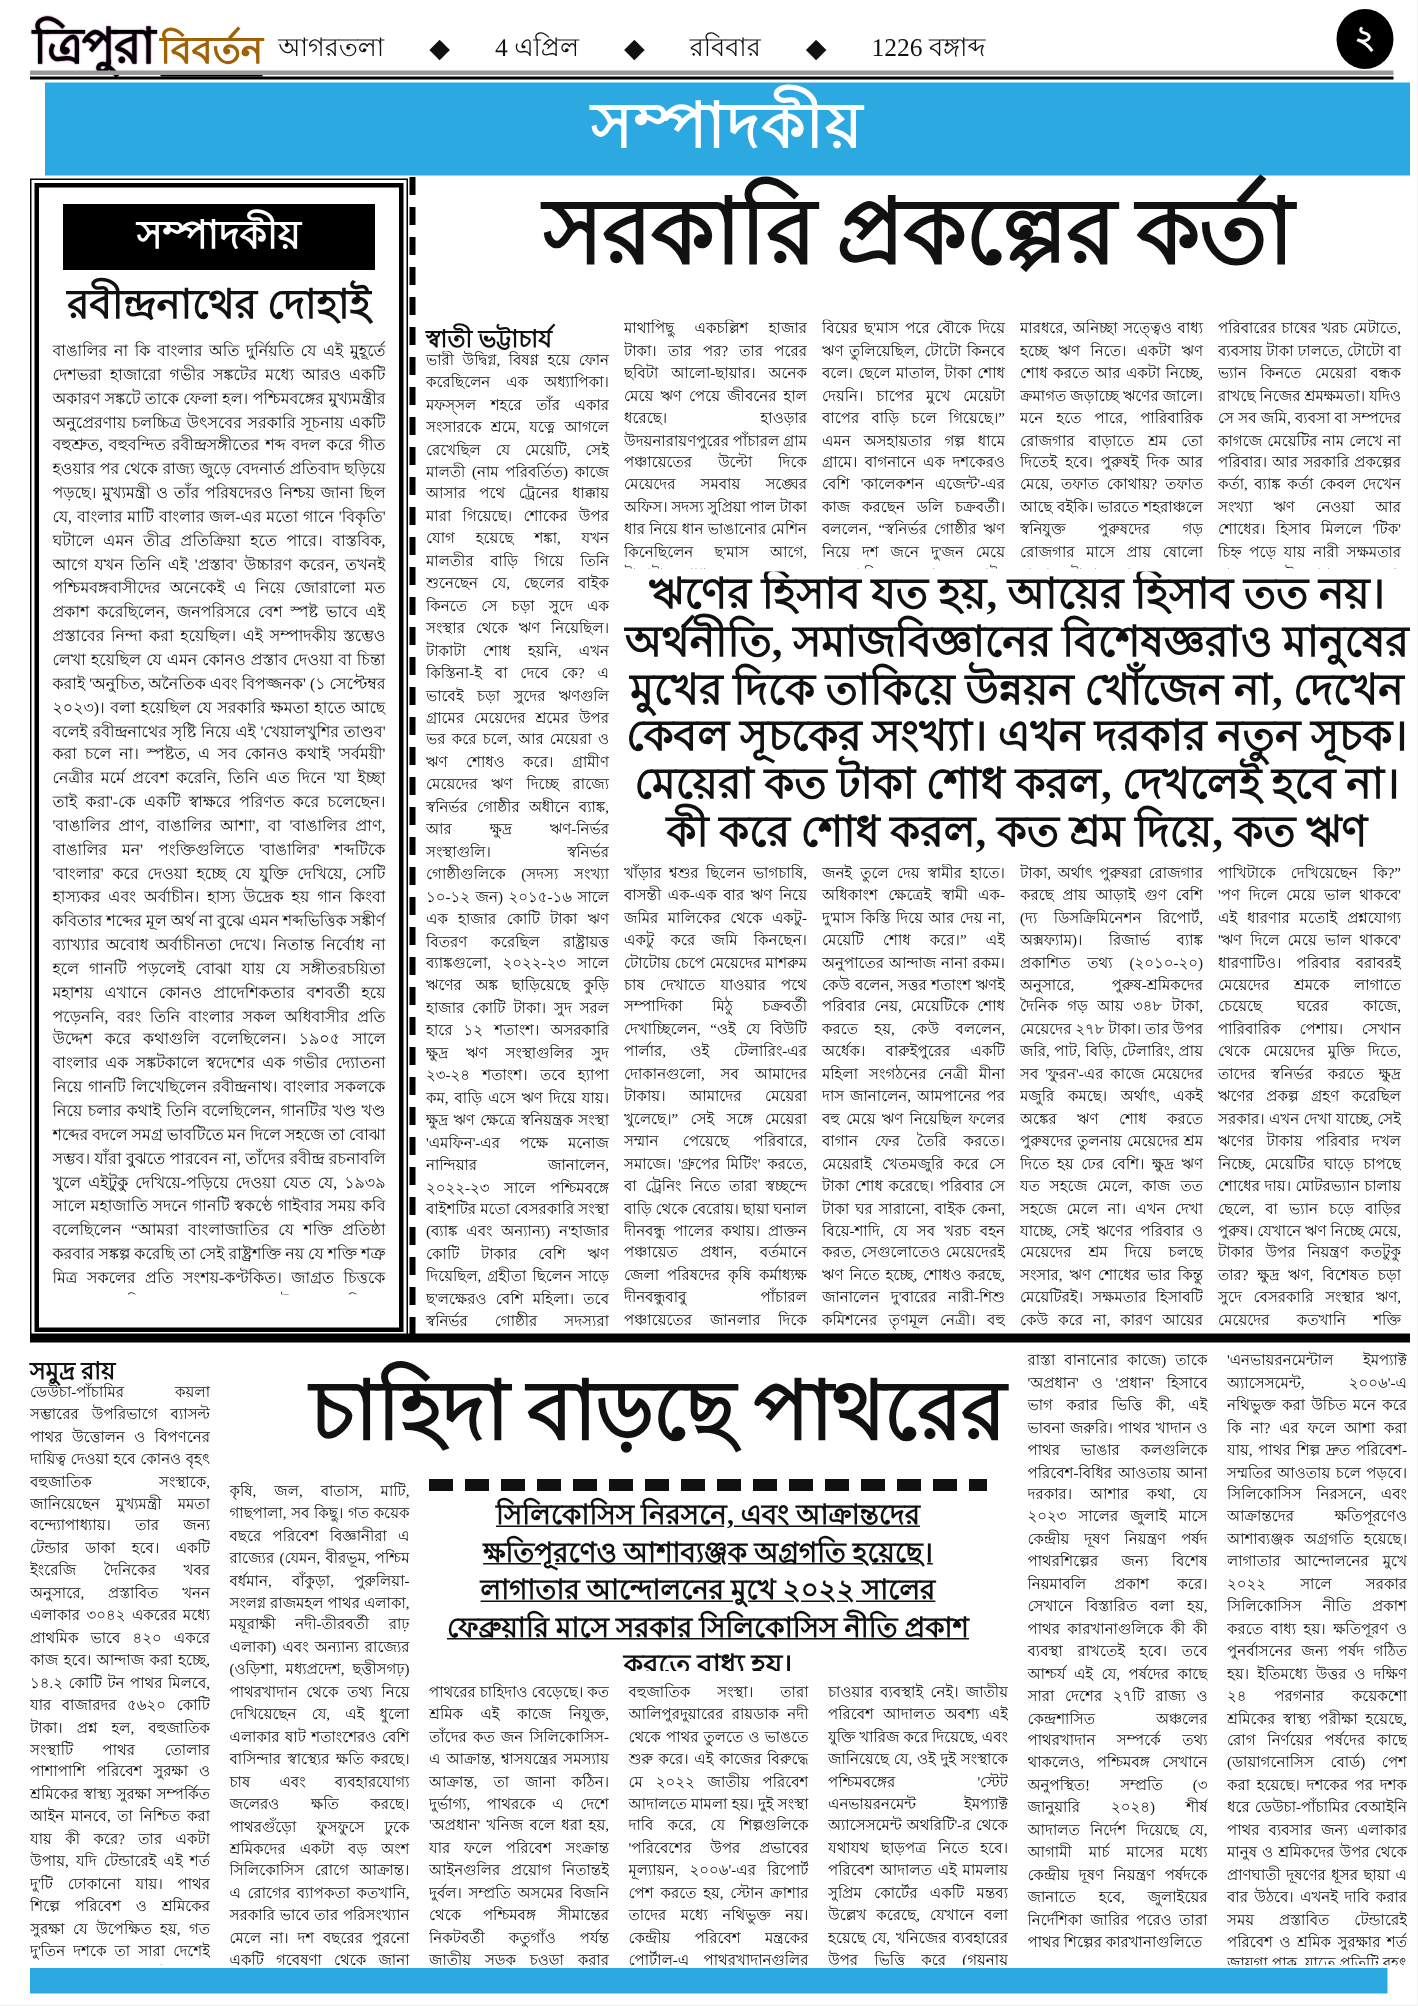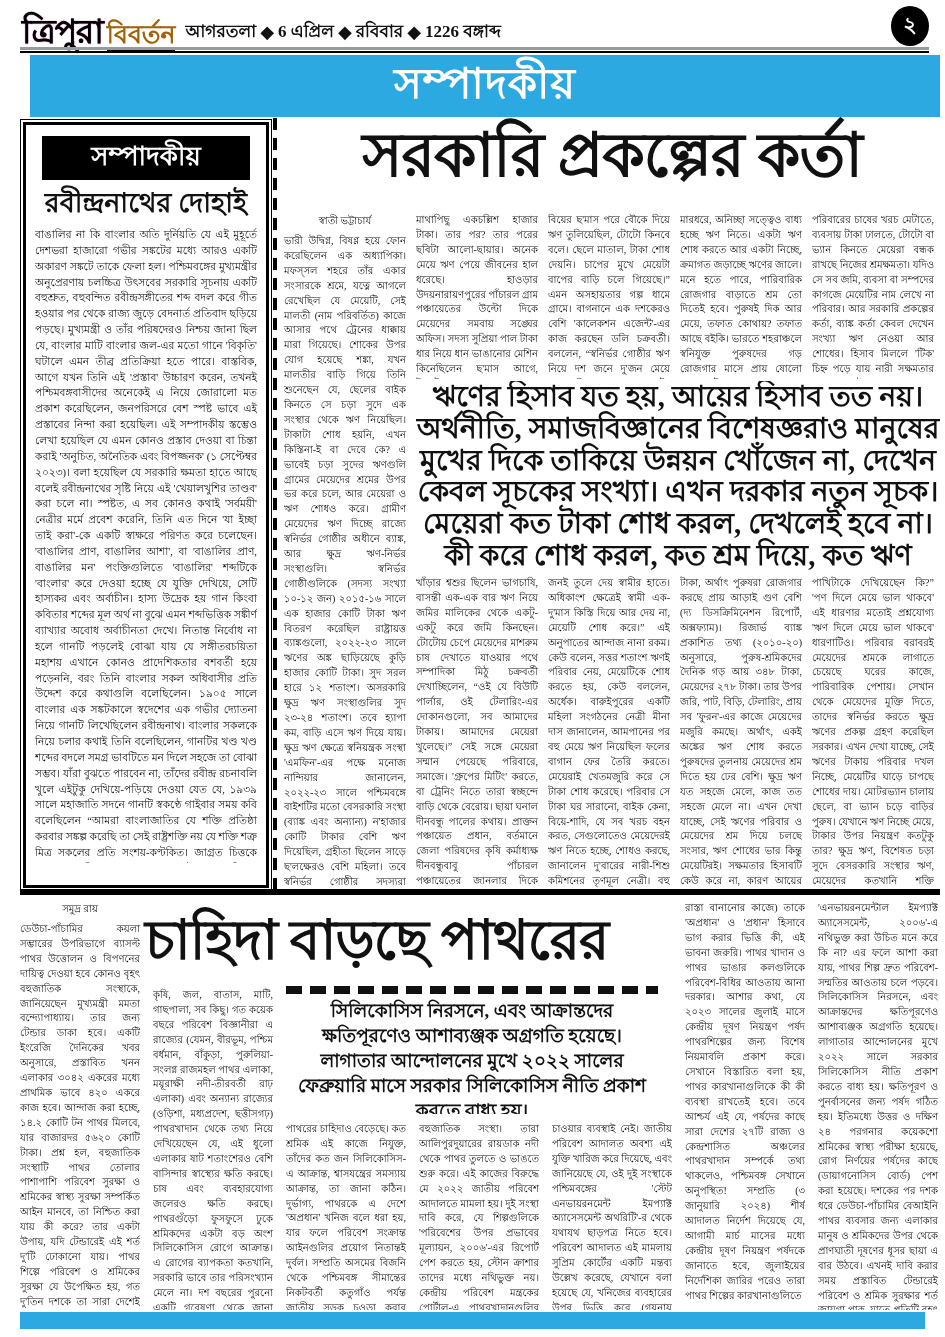--- a/index.html
+++ b/index.html
@@ -3,21 +3,21 @@
 <meta charset="utf-8">
 <style>
   html,body{margin:0;padding:0;background:#e8e8e8;}
   #page{position:relative;width:945px;height:1337px;background:#ffffff;overflow:hidden;
         font-family:"Liberation Serif","DejaVu Serif",serif;color:#111;}
   
   .mast{position:absolute;left:22px;top:10px;height:40px;display:flex;align-items:flex-end;gap:10px;}
   .logo1{font-size:33px;font-weight:bold;color:#000000;line-height:36px;letter-spacing:-1px;
          text-shadow:0 0 1px #7d0670;}
   .logo2{font-size:25px;font-weight:bold;color:#a16207;border-bottom:3px solid #000;line-height:30px;}
-  .dateline{display:flex;align-items:center;gap:4px;font-size:17px;font-weight:bold;padding-bottom:4px;}
+  .dateline{display:flex;align-items:center;gap:30px;font-size:17px;font-weight:normal;padding-bottom:4px;}
   .diamond{font-size:18px;line-height:18px;}
   .pagecircle{position:absolute;right:16px;top:6px;width:38px;height:40px;border-radius:50%;
               background:#000;color:#fff;font-size:21px;font-weight:bold;display:flex;
               align-items:center;justify-content:center;}
   .rule-gray{position:absolute;left:20px;right:16px;top:47px;height:3px;background:#9a9a9a;}
   .rule-black{position:absolute;left:20px;right:16px;top:51px;height:2px;background:#000;}
   
   .banner{position:absolute;left:30px;top:55px;width:910px;height:62px;background:#2ba9e0;
           display:flex;align-items:center;justify-content:center;}
   .banner span{color:#fff;font-size:42px;font-weight:bold;letter-spacing:1px;}
@@ -29,49 +29,49 @@
   .edtitle{margin-top:7px;text-align:center;font-size:27px;font-weight:bold;line-height:32px;}
   .edbody{margin:8px 9px 0 9px;font-size:10.6px;line-height:15.85px;text-align:justify;
           overflow:hidden;height:636px;}
   
   .vdash{position:absolute;left:273px;top:118px;width:4px;height:772px;
          background:repeating-linear-gradient(180deg,#000 0 12px,transparent 12px 20px);}
   
   .mainhead{position:absolute;left:282px;top:112px;width:660px;height:90px;
             font-size:61px;font-weight:bold;text-align:center;line-height:88px;
             letter-spacing:-1px;white-space:nowrap;}
-  .byline{position:absolute;font-size:10px;font-weight:normal;text-align:center;}
+  .byline{position:absolute;font-size:16px;font-weight:bold;}
   .col{position:absolute;font-size:10px;line-height:14.9px;text-align:justify;overflow:hidden;
        word-break:break-word;}
   .quote{position:absolute;left:416px;top:381px;width:524px;height:192px;
          font-size:28.5px;font-weight:800;text-align:center;line-height:31.8px;overflow:hidden;}
   
   .hdivider{position:absolute;left:20px;top:889px;width:920px;height:6px;background:#000;}
   
   .bothead{position:absolute;left:145px;top:896px;width:525px;height:90px;font-size:55px;
-           font-weight:bold;text-align:left;line-height:90px;letter-spacing:-1px;white-space:nowrap;}
-  .standfirst{position:absolute;left:286px;top:986px;width:372px;height:128px;overflow:hidden;}
+           font-weight:bold;text-align:right;line-height:90px;letter-spacing:-1px;white-space:nowrap;}
+  .standfirst{position:absolute;left:286px;top:986px;width:372px;height:128px;overflow:hidden;text-decoration:underline;}
   .dashbar{height:8px;background:repeating-linear-gradient(90deg,#111 0 16px,transparent 16px 24px);}
   .sftext{padding:5px 2px 4px 2px;font-size:18.5px;font-weight:bold;text-align:center;line-height:25px;}
   .bluebar{position:absolute;left:20px;top:1312px;width:905px;height:17px;background:#2ba9e0;}
 </style>
 </head>
 <body>
 
 <div id="page">
 
   <div class="mast">
     <span>
       <span class="logo1">ত্রিপুরা</span>
       <span class="logo2">বিবর্তন</span>
     </span>
     <span class="dateline">
       <span>আগরতলা</span>
       <span class="diamond">◆</span>
-      <span>6 এপ্রিল</span>
+      <span>4 এপ্রিল</span>
       <span class="diamond">◆</span>
       <span>রবিবার</span>
       <span class="diamond">◆</span>
       <span>1226 বঙ্গাব্দ</span>
     </span>
   </div>
   <div class="pagecircle">২</div>
   <div class="rule-gray"></div>
   <div class="rule-black"></div>
 

